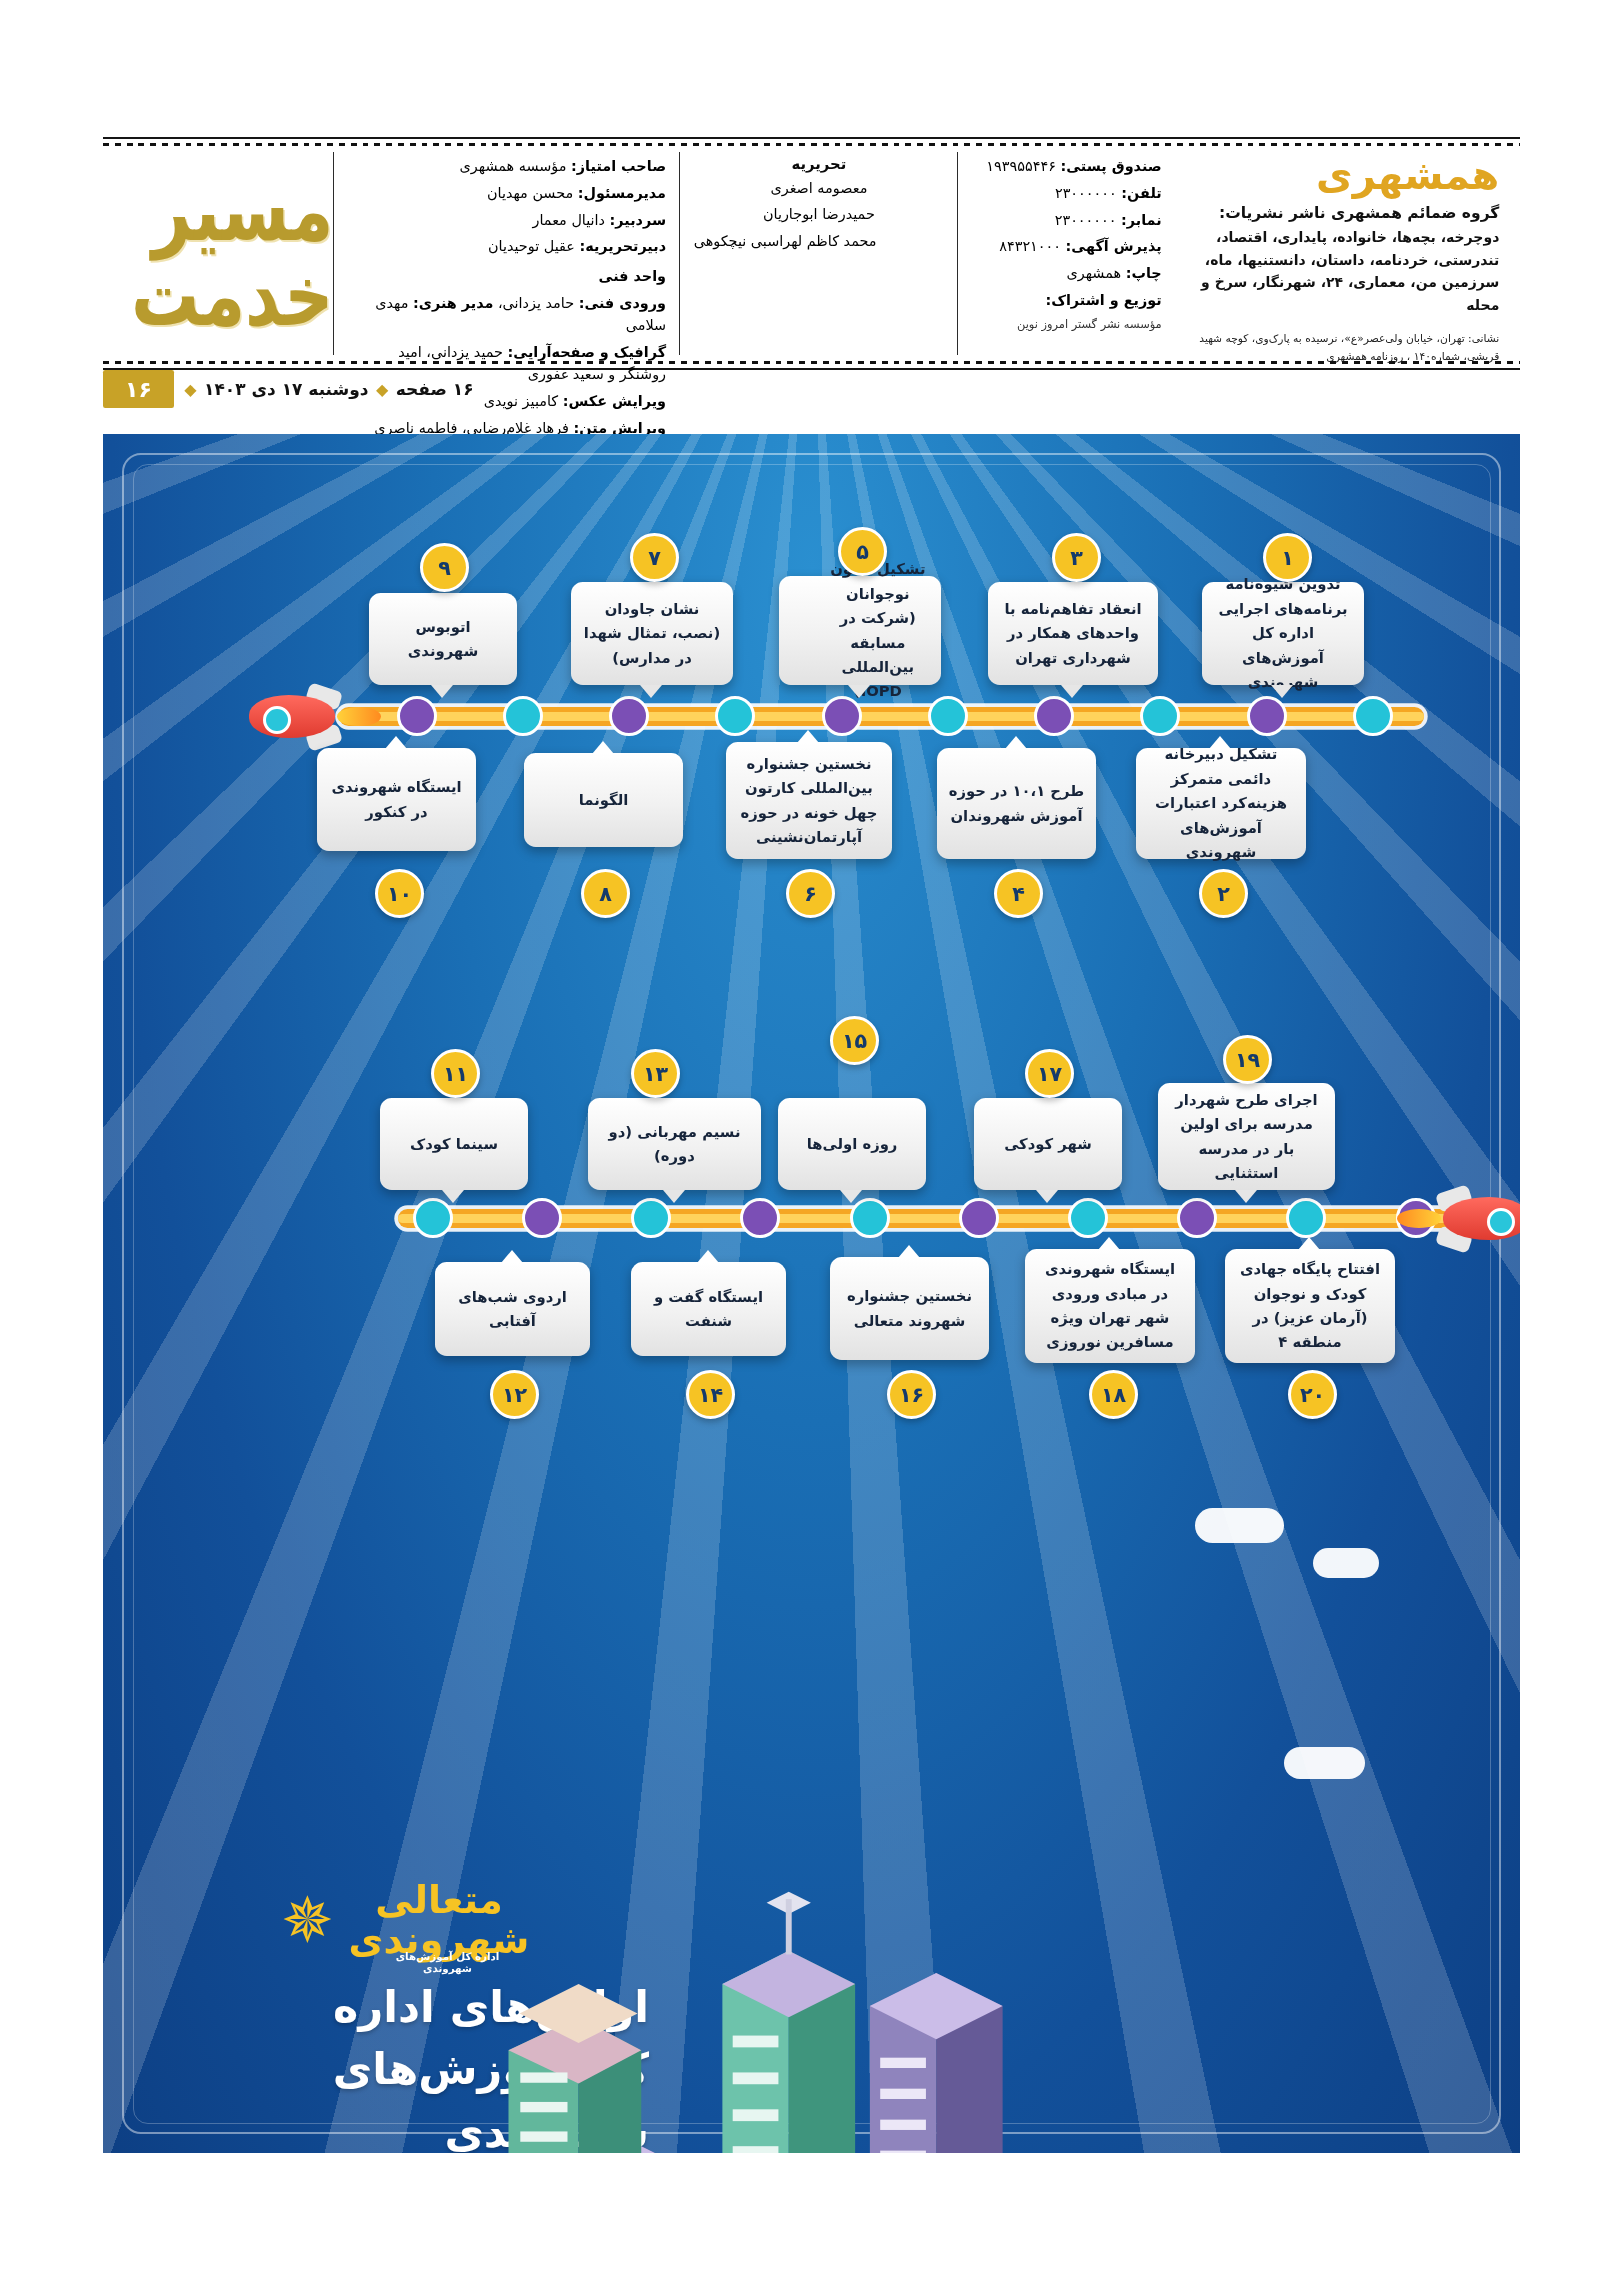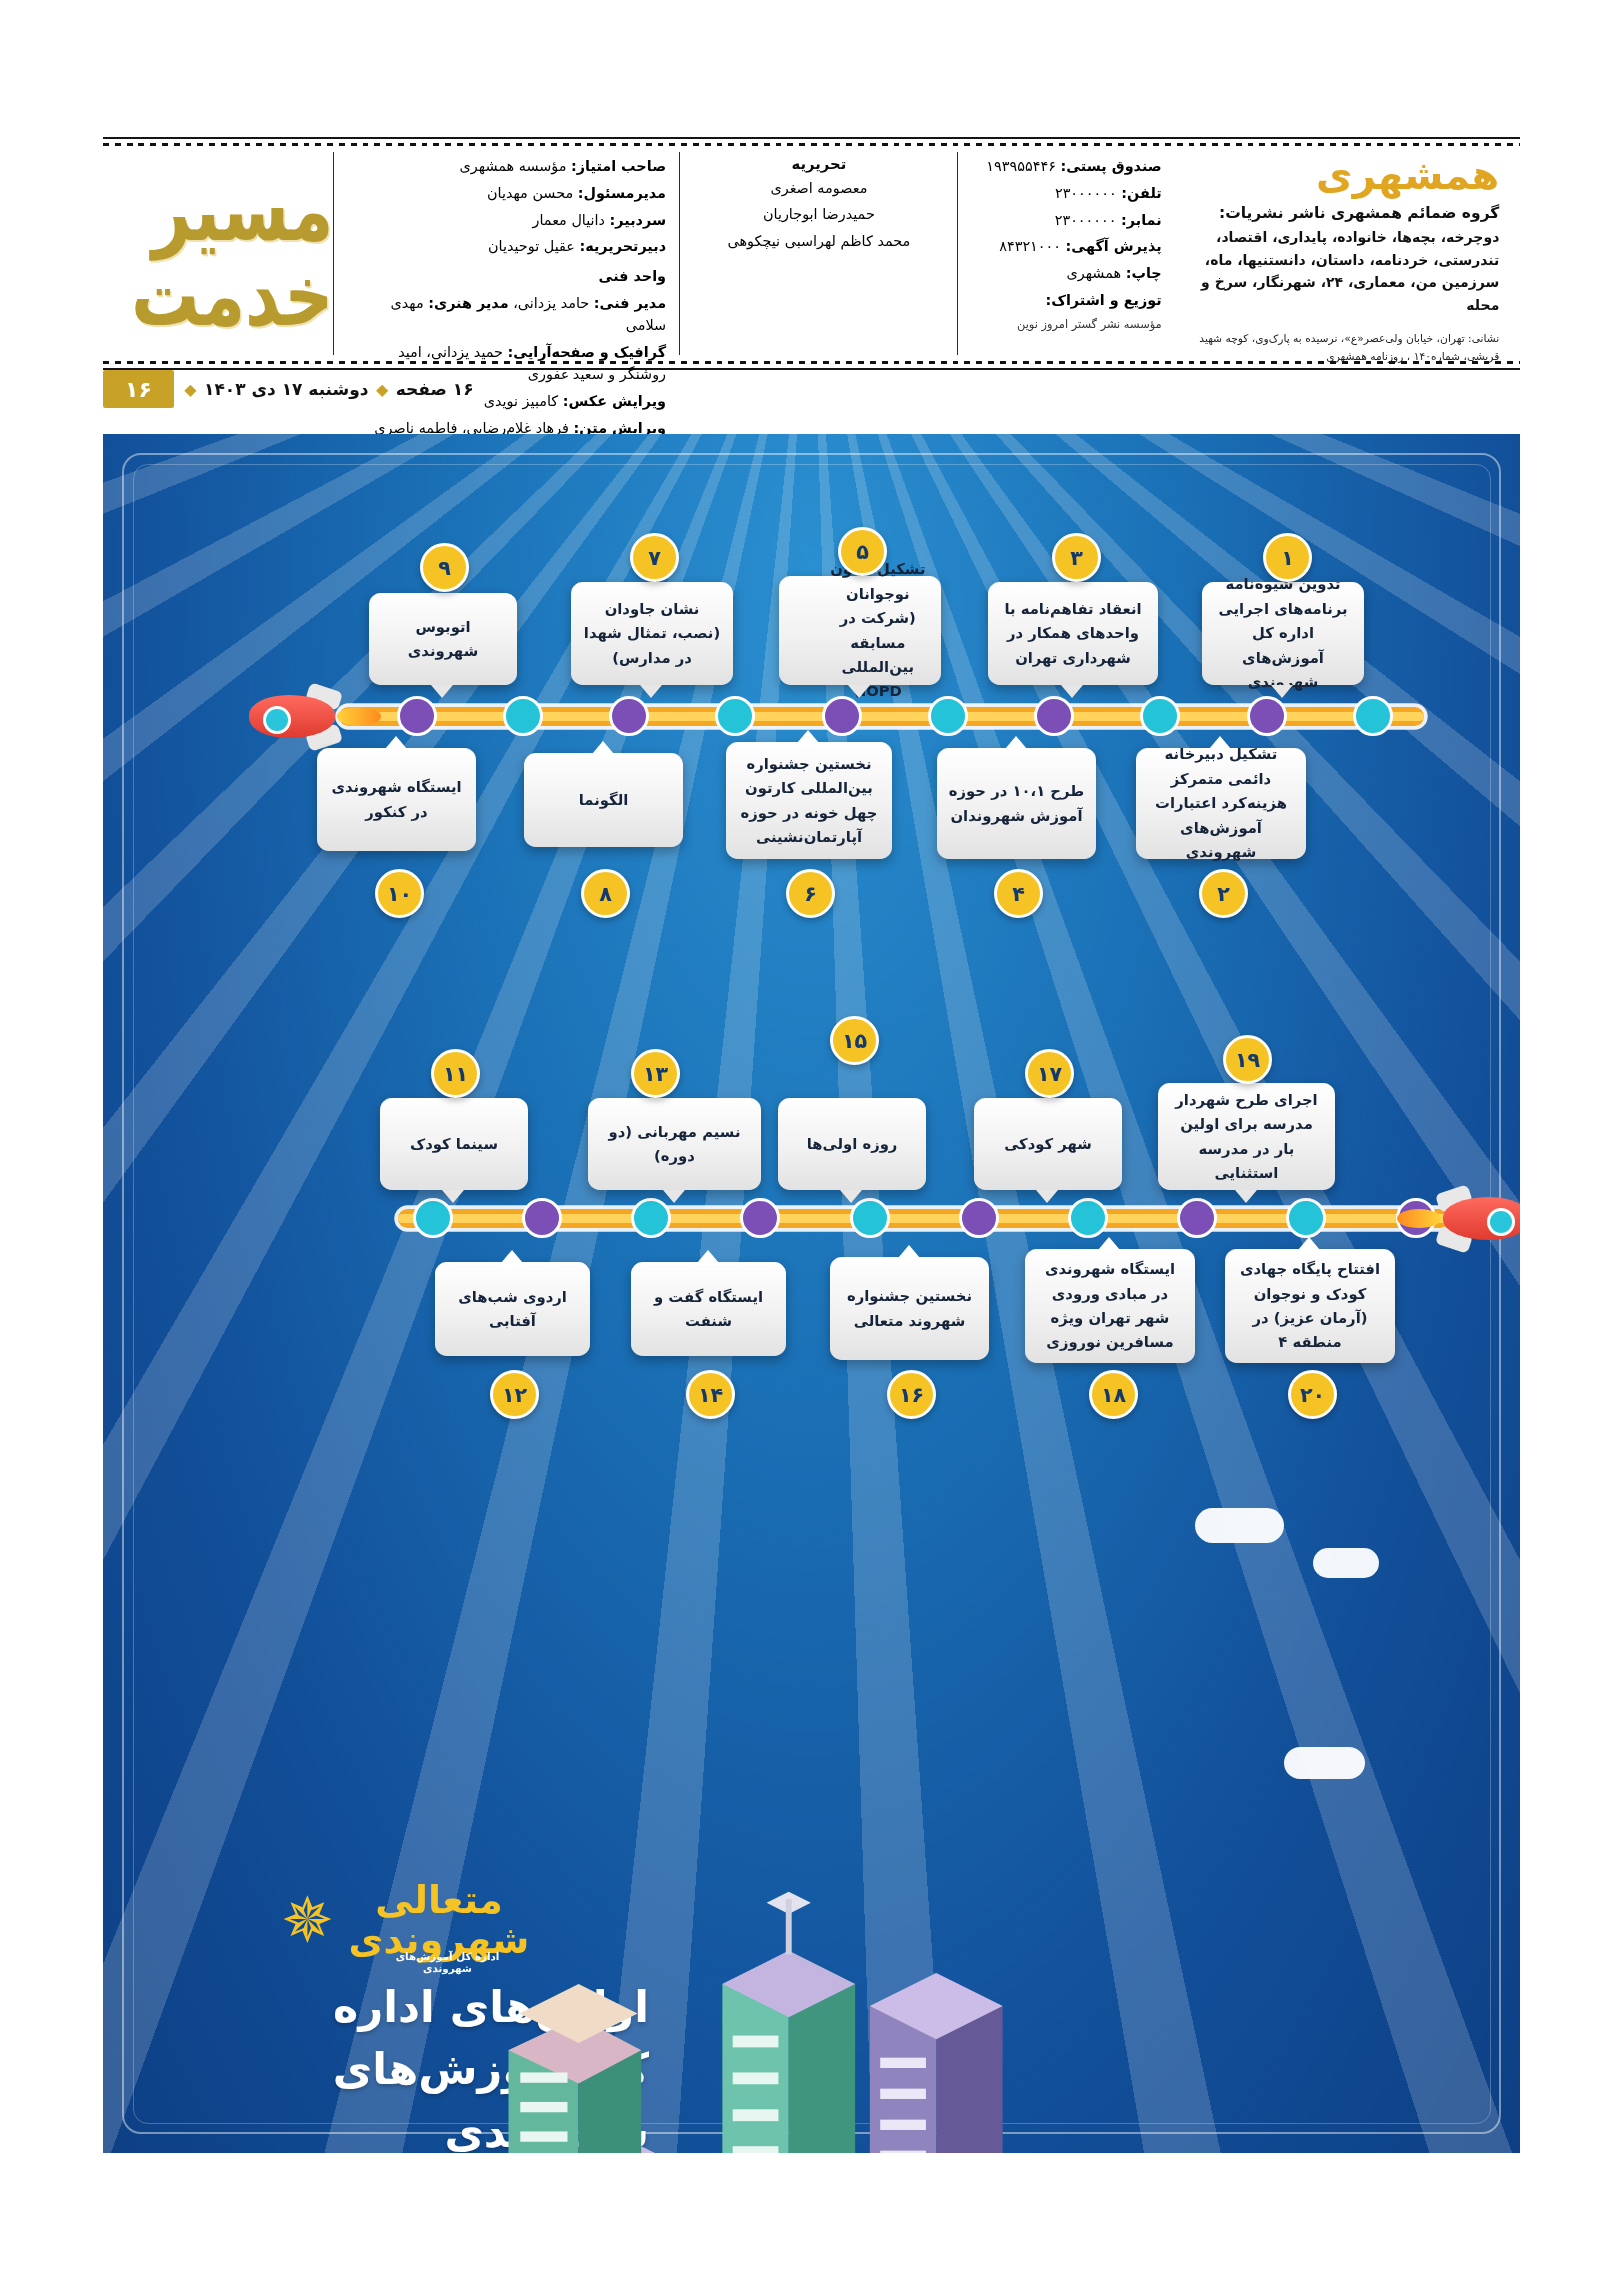--- a/index.html
+++ b/index.html
@@ -147,37 +147,37 @@
       <div class="col b1">
         <div class="ln"><span class="k">صاحب امتیاز:</span>
           <span>مؤسسه همشهری</span></div>
         <div class="ln"><span class="k">مدیرمسئول:</span>
           <span>محسن مهدیان</span></div>
         <div class="ln"><span class="k">سردبیر:</span>
           <span>دانیال معمار</span></div>
         <div class="ln"><span class="k">دبیرتحریریه:</span>
           <span>عقیل توحیدیان</span></div>
         <div class="ln" style="margin-top:3px"><span class="k">واحد فنی</span></div>
-        <div class="ln"><span class="k">مدیر فنی:</span>
+        <div class="ln"><span class="k">ورودی فنی:</span>
           <span>حامد یزدانی،</span>
           <span class="k">مدیر هنری:</span>
           <span>مهدی سلامی</span></div>
         <div class="ln"><span class="k">گرافیک و صفحه‌آرایی:</span>
           <span>حمید یزدانی، امید روشنگر و سعید غفوری</span></div>
         <div class="ln"><span class="k">ویرایش عکس:</span>
           <span>کامبیز نویدی</span></div>
         <div class="ln"><span class="k">ویرایش متن:</span>
           <span>فرهاد غلام‌رضایی، فاطمه ناصری آلاشتی</span></div>
       </div>
 
       <div class="col b2">
         <div class="lbl" style="text-align:center">تحریریه</div>
         <div class="ln" style="text-align:center">معصومه اصغری</div>
         <div class="ln" style="text-align:center">حمیدرضا ابوجاریان</div>
-        <div class="ln" style="text-align:center">محمد کاظم لهراسبی نیچکوهی</div>
+        <div class="ln" style="text-align:left">محمد کاظم لهراسبی نیچکوهی</div>
       </div>
 
       <div class="col b3">
         <div class="ln"><span class="k">صندوق پستی:</span>
           <span>۱۹۳۹۵۵۴۴۶</span></div>
         <div class="ln"><span class="k">تلفن:</span>
           <span>۲۳۰۰۰۰۰۰</span></div>
         <div class="ln"><span class="k">نمابر:</span>
           <span>۲۳۰۰۰۰۰۰</span></div>
         <div class="ln"><span class="k">پذیرش آگهی:</span>

